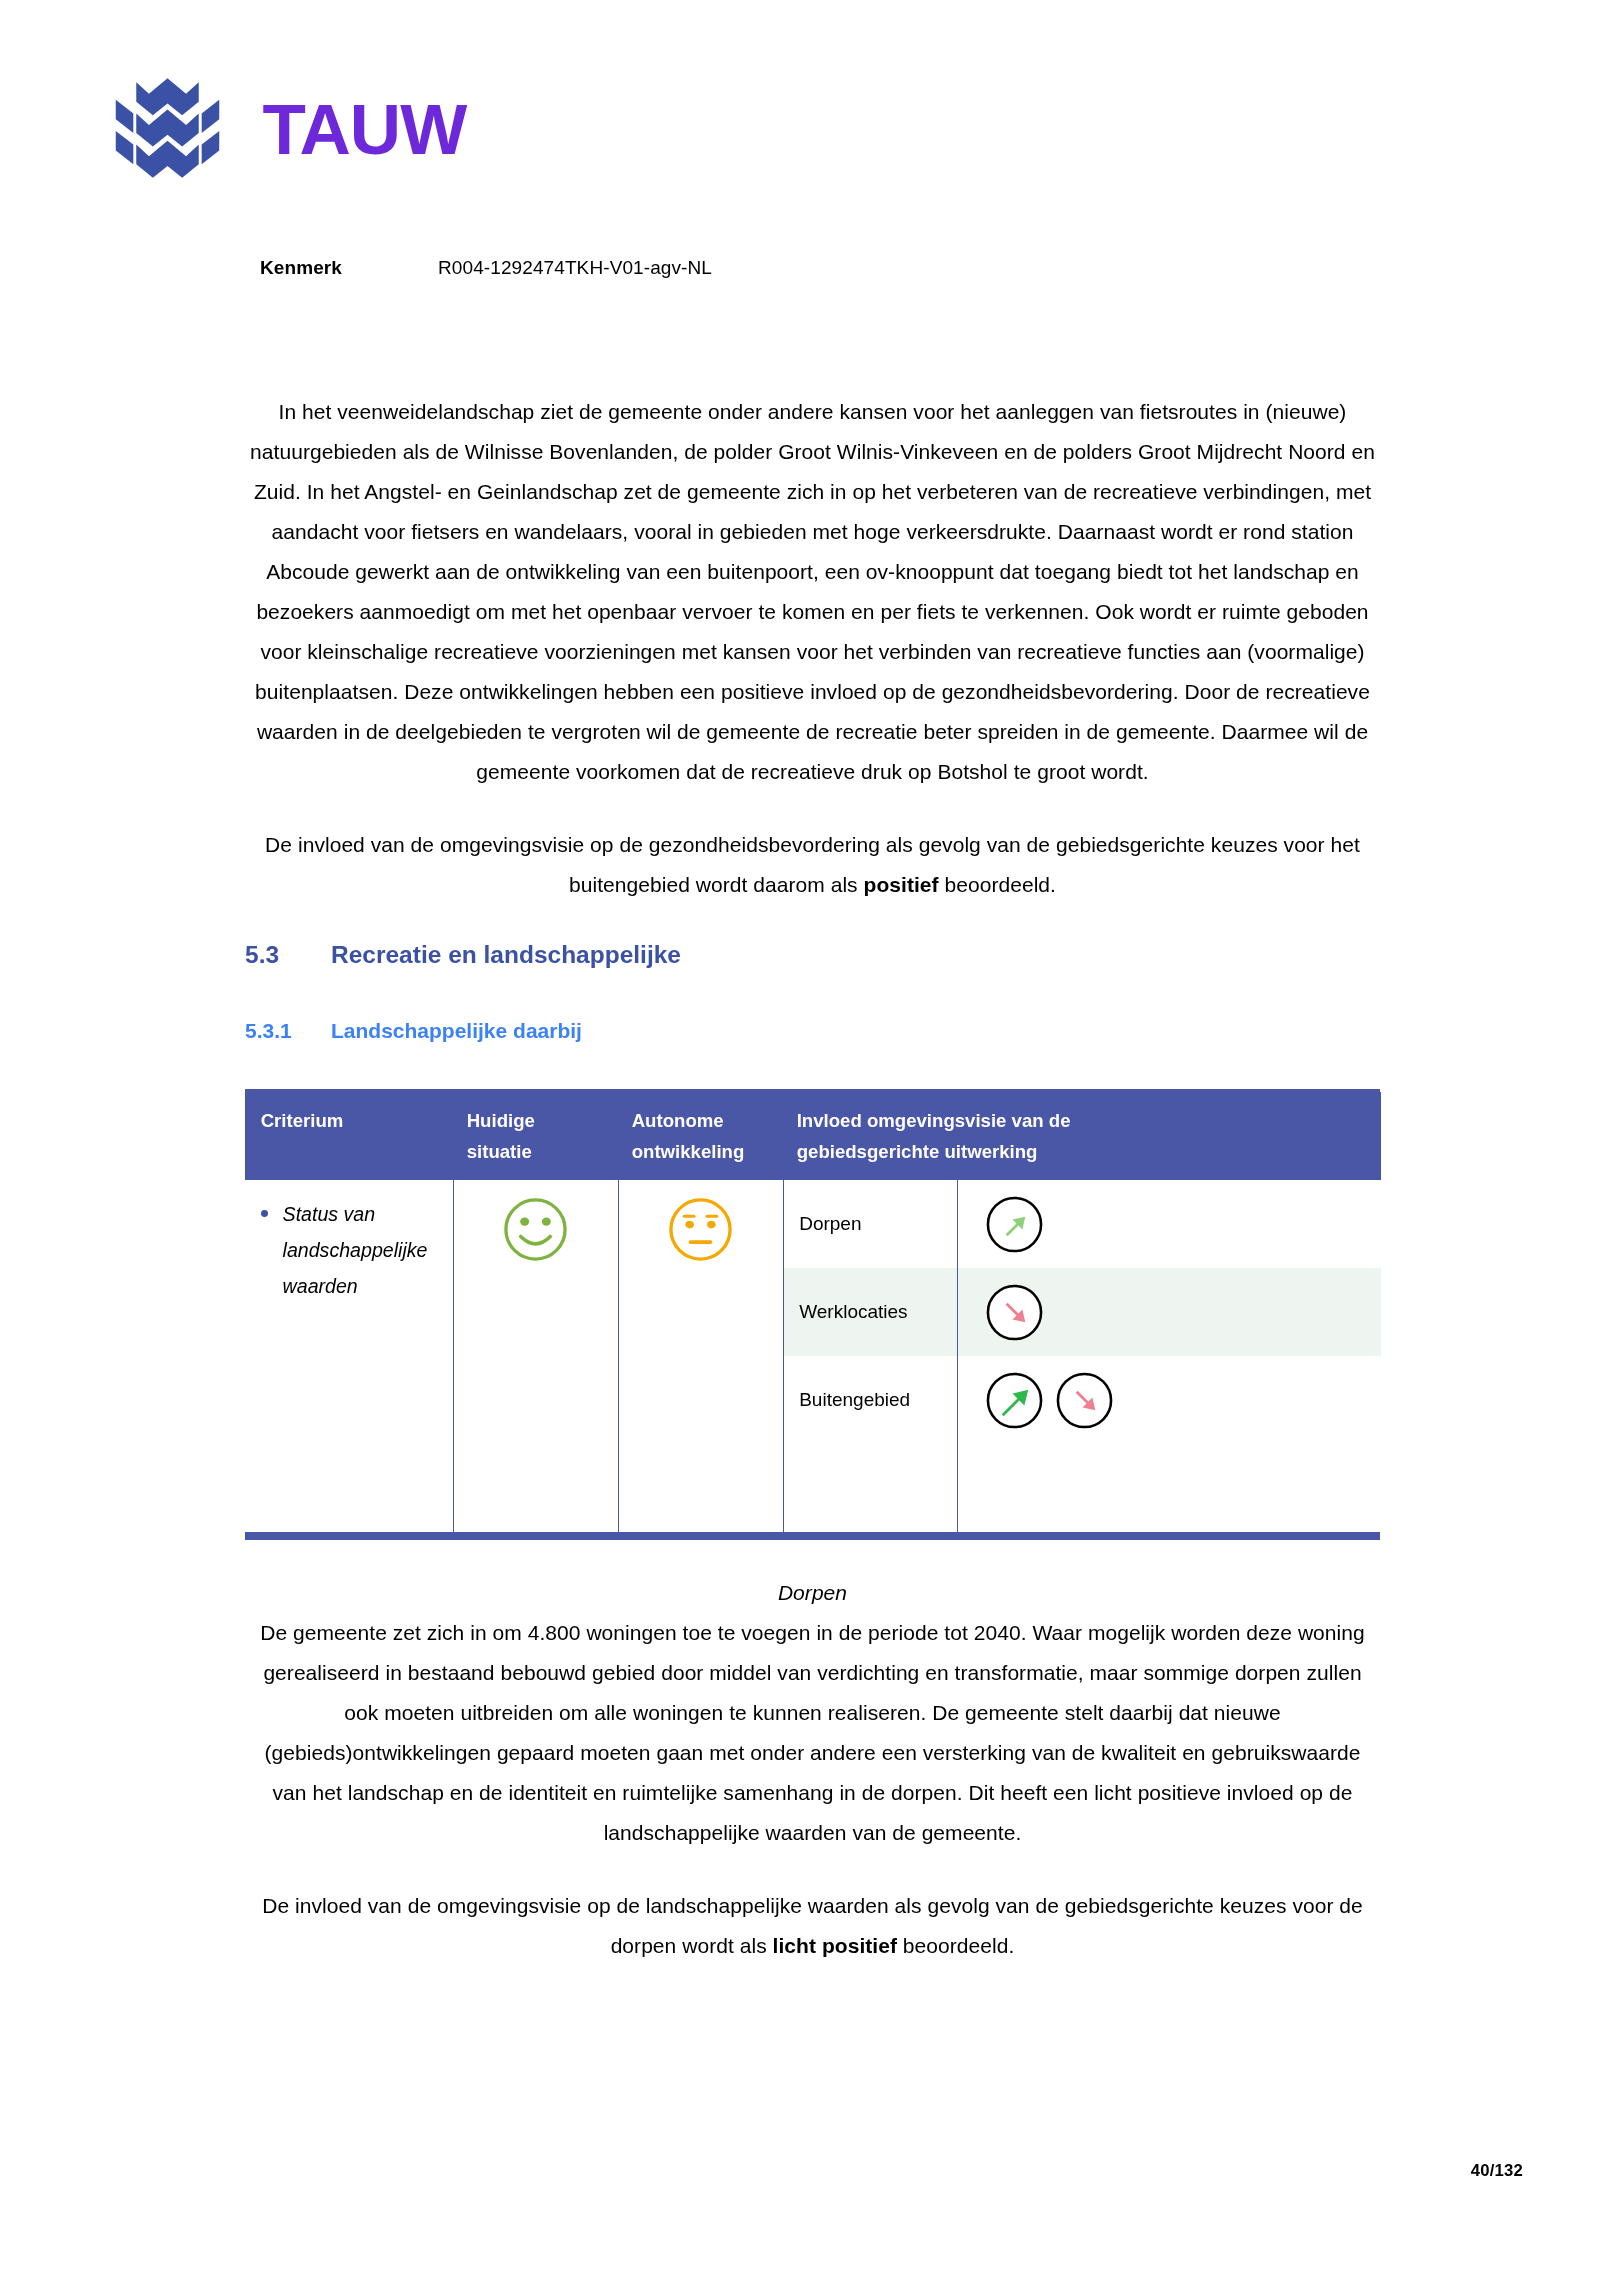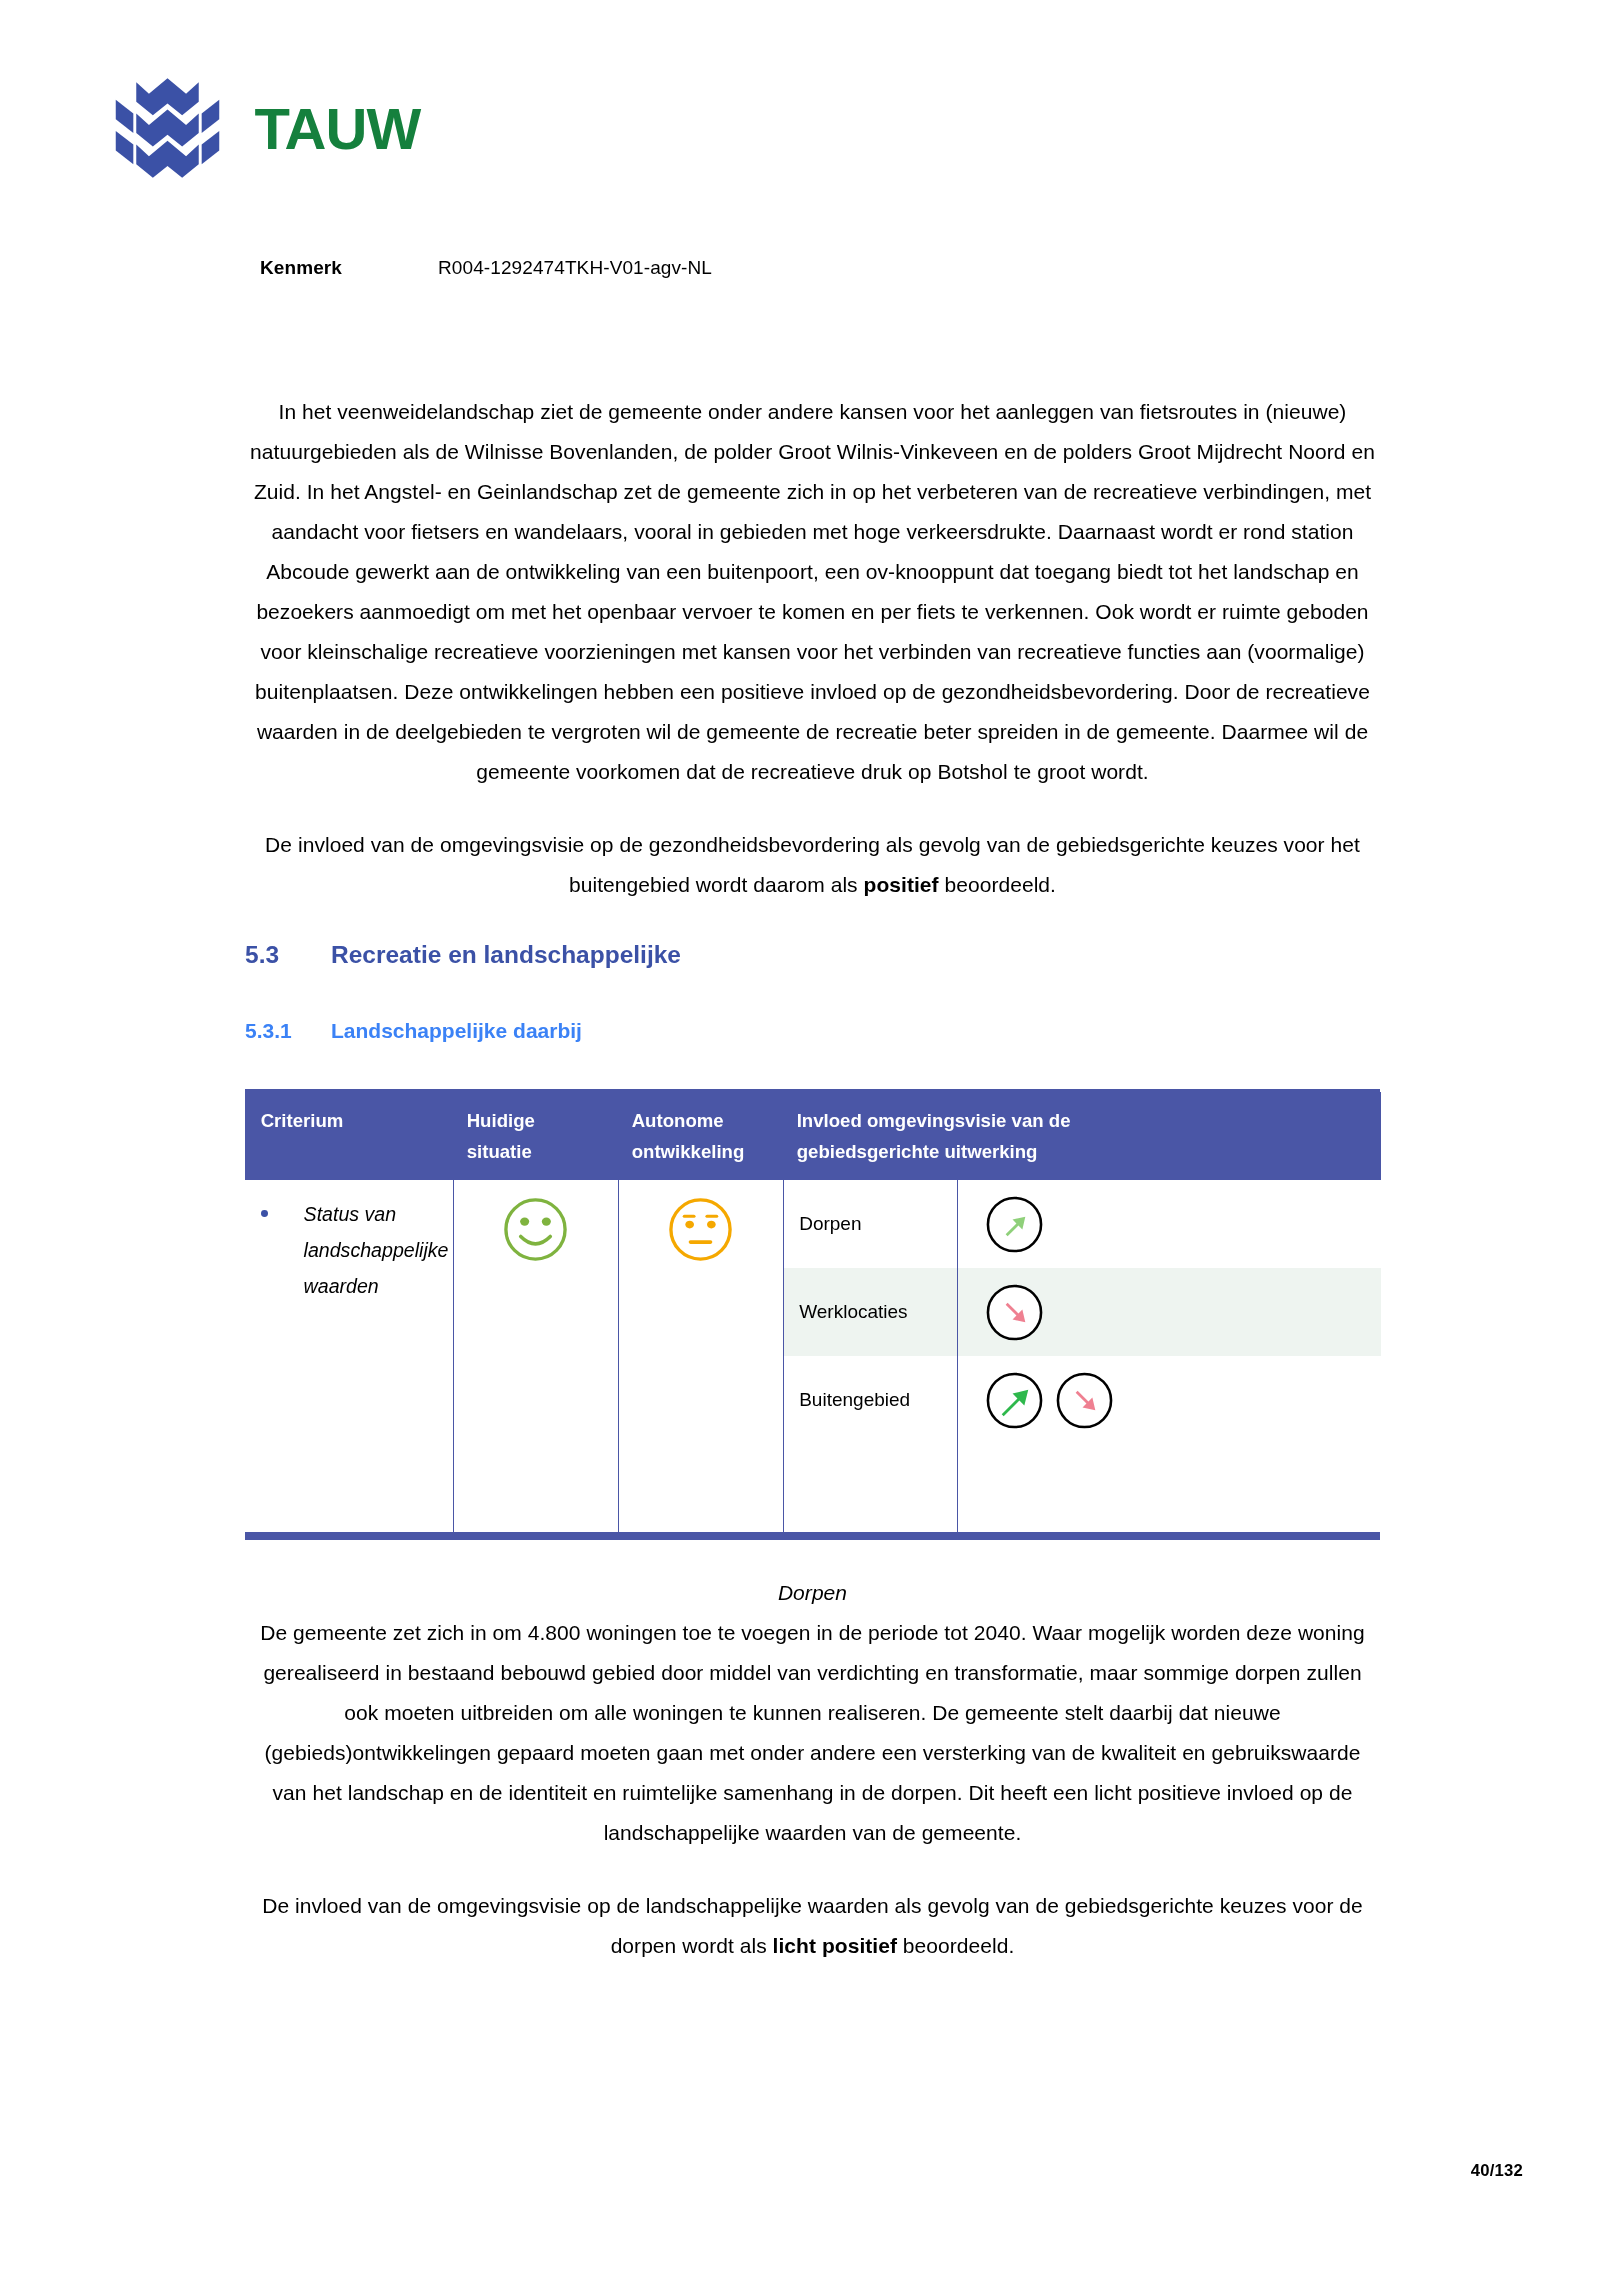--- a/index.html
+++ b/index.html
@@ -24,26 +24,27 @@
   .logo-block {
     position: absolute;
     left: 106px;
     top: 76px;
     display: flex;
     align-items: center;
     gap: 25.5px;
   }
   .logo-mark { width: 123px; height: 106px; display: block; }
   .logo-word {
-    font-size: 58px;
+    font-size: 71px;
     font-weight: bold;
     letter-spacing: -1px;
-    color: #15803d;
+    color: #6d28d9;
     line-height: 1;
     font-family: "Liberation Sans", sans-serif;
+    margin-left: 8px;
   }
 
   
   .kenmerk-row {
     position: absolute;
     left: 260px;
     top: 257px;
     display: flex;
     font-size: 19px;
   }
@@ -115,21 +116,21 @@
     width: 1135px;
   }
   td.crit {
     vertical-align: top;
     padding: 15.7px 9.8px 9.8px 15.7px;
     border-right: 1.5px solid #4a56a6;
   }
   .crit-list {
     display: flex;
     align-items: flex-start;
-    gap: 36px;
+    gap: 15px;
   }
   .bullet-dot {
     width: 6.9px; height: 6.9px;
     border-radius: 50%;
     background: #3b51a6;
     margin-top: 13.7px;
     flex: none;
   }
   .crit-text {
     font-style: italic;

